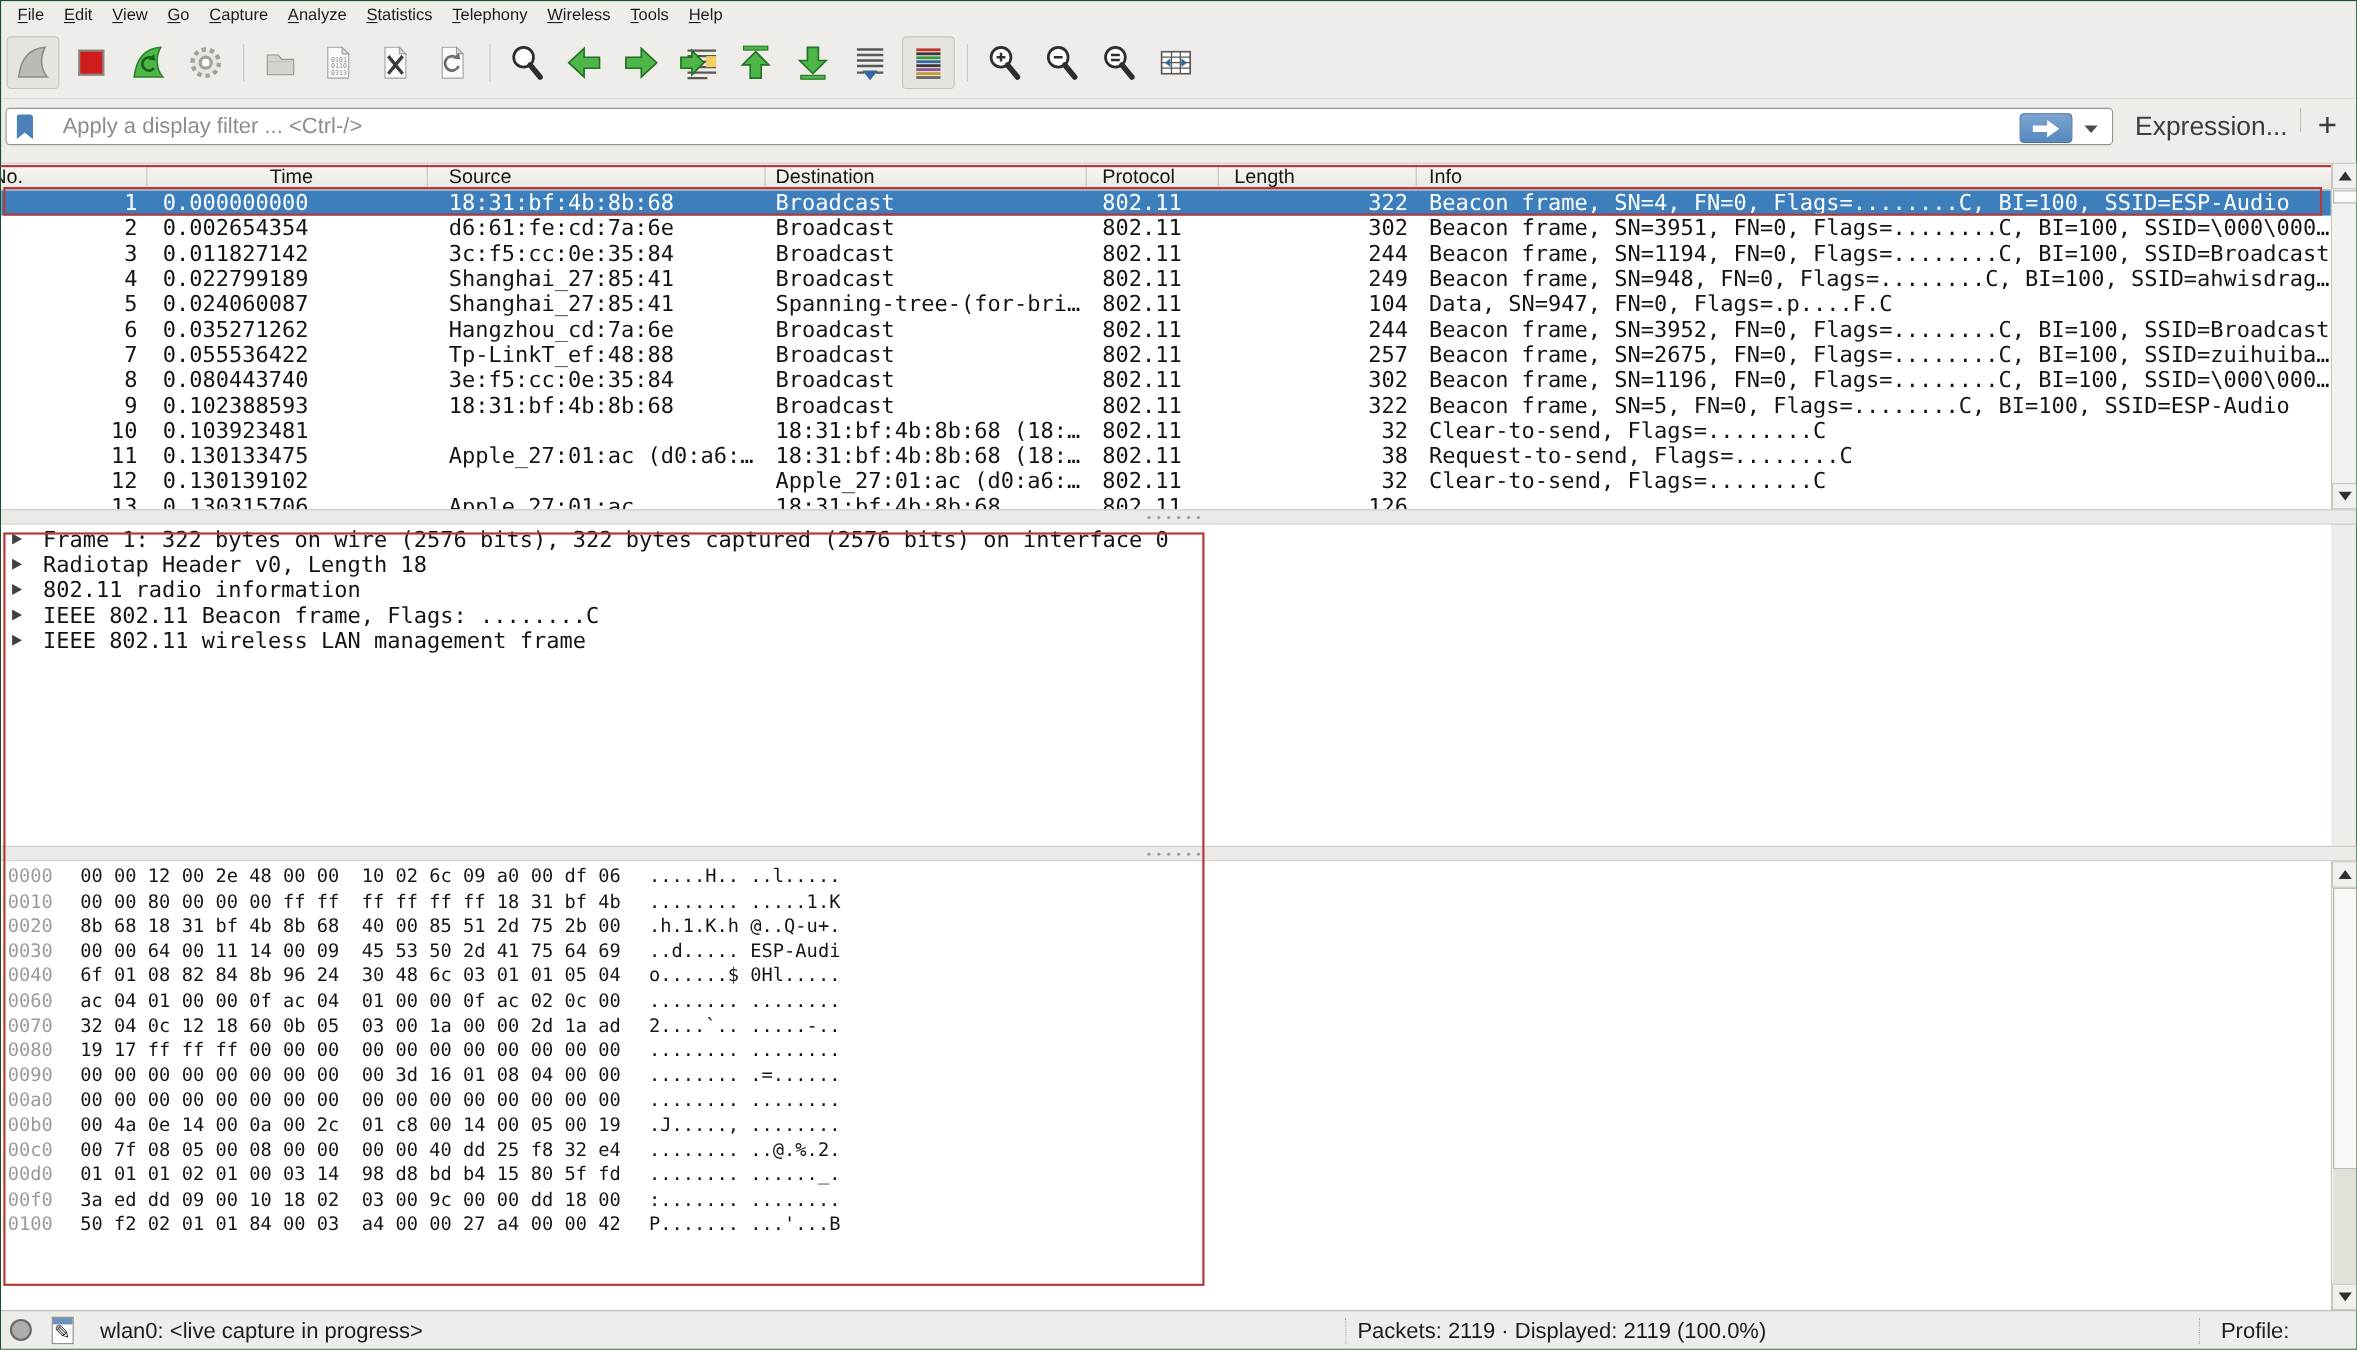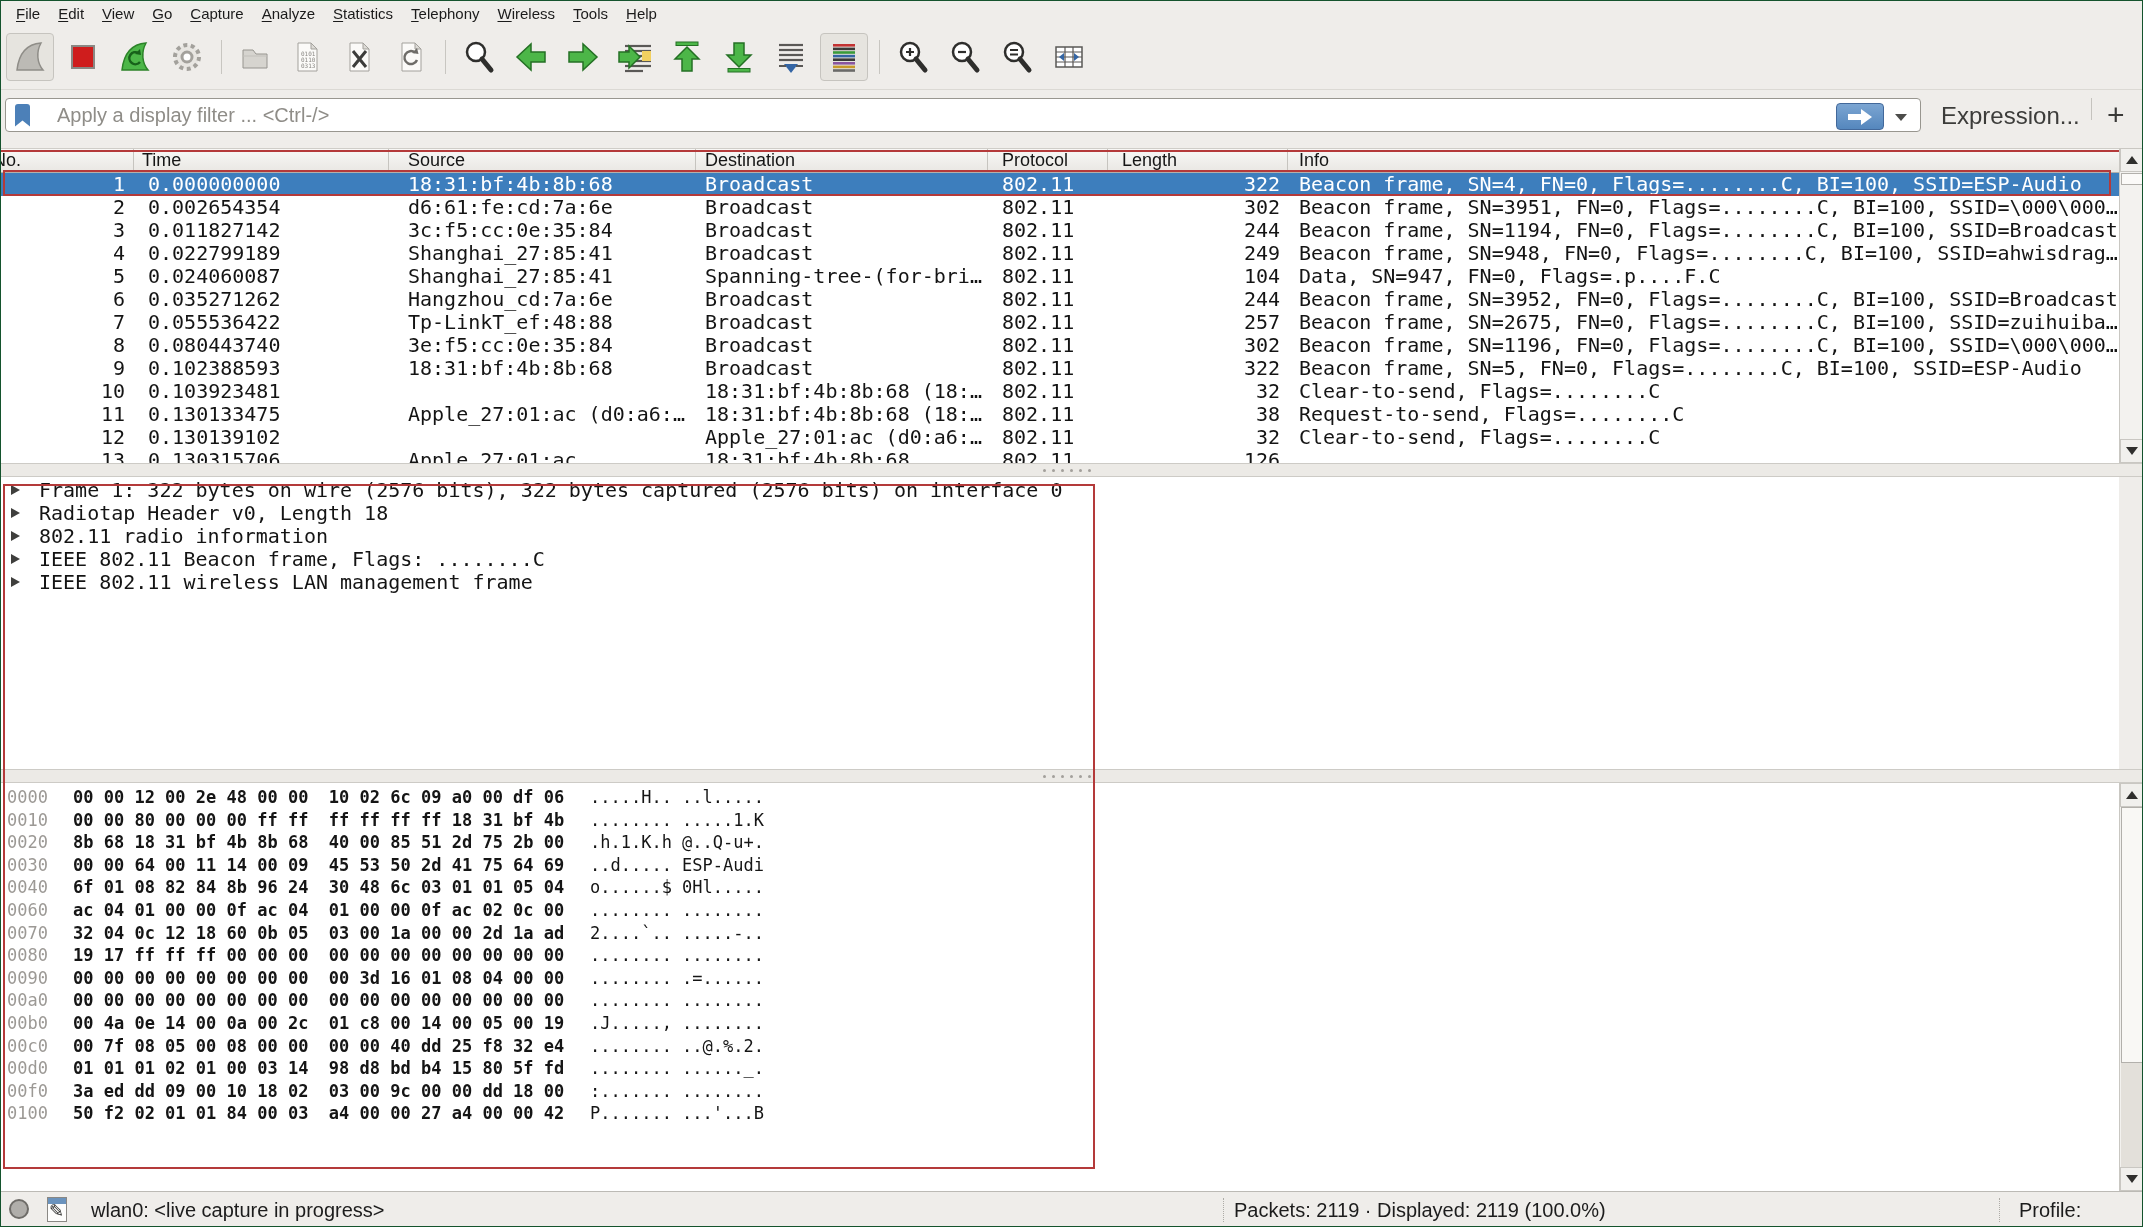--- a/index.html
+++ b/index.html
@@ -33,21 +33,21 @@
   .expression-label{position:absolute;left:1940px;top:13px;font-size:24px;color:#3c3c3a;}
   .filter-sep{position:absolute;left:2090px;top:9px;width:1px;height:22px;background:#c5c3be;}
   .add-filter-btn{position:absolute;left:2106px;top:0px;font-size:30px;color:#3a3a38;line-height:52px;}
   
   .plist-header{position:absolute;left:0;top:147px;width:2118px;height:25px;
     background:linear-gradient(#f8f8f6,#e9e7e3);border-top:1px solid #cfcdc8;
     border-bottom:1px solid #b3b1ac;display:flex;font-size:18px;color:#161616;box-sizing:border-box;}
   .hcell{border-right:1px solid #c6c4bf;display:flex;align-items:center;box-sizing:border-box;
     overflow:hidden;flex-shrink:0;white-space:pre;}
   .h-no{width:133px;} .h-no span{margin-left:-8px;}
-  .h-time{width:255px;padding-left:8px;} .h-src{width:307px;padding-left:19px;}
+  .h-time{width:255px;padding-left:8px;justify-content:center;} .h-src{width:307px;padding-left:19px;}
   .h-dst{width:292px;padding-left:9px;} .h-proto{width:120px;padding-left:14px;}
   .h-len{width:180px;padding-left:14px;} .h-info{flex:1;padding-left:11px;border-right:none;}
   .plist-body{position:absolute;left:0;top:172px;width:2118px;height:290px;overflow:hidden;
     background:#fff;font-family:"DejaVu Sans Mono",monospace;font-size:20px;color:#141414;}
   .prow{display:flex;height:23px;line-height:23px;white-space:pre;}
   .prow.selected{background:#3d7ebd;color:#fff;}
   .pcell{overflow:hidden;box-sizing:border-box;flex-shrink:0;}
   .c-no{width:133px;text-align:right;padding-right:9px;}
   .c-time{width:255px;padding-left:14px;}
   .c-src{width:307px;padding-left:19px;}
@@ -80,21 +80,21 @@
   .details{position:absolute;left:0;top:476px;width:2118px;height:292px;background:#fff;
     font-family:"DejaVu Sans Mono",monospace;font-size:20px;color:#141414;padding-top:2px;box-sizing:border-box;}
   .dline{position:relative;height:23px;line-height:23px;padding-left:38px;white-space:pre;}
   .dline .tri{position:absolute;left:10px;top:6px;width:0;height:0;
     border-left:9px solid #3f3f3d;border-top:5px solid transparent;border-bottom:5px solid transparent;}
   
   .hexpane{position:absolute;left:0;top:782px;width:2118px;height:408px;background:#fff;
     font-family:"DejaVu Sans Mono",monospace;font-size:17px;color:#151515;padding-top:3px;box-sizing:border-box;}
   .hrow{height:22.6px;line-height:22.6px;white-space:pre;padding-left:6px;}
   .hoff{color:#9c9995;display:inline-block;width:66px;}
-  .hbytes{display:inline-block;width:517px;font-weight:bold;}
+  .hbytes{display:inline-block;width:517px;}
   
   .statusbar{position:absolute;left:0;top:1190px;width:2143px;height:37px;background:#efedea;
     border-top:1px solid #bcbab5;box-sizing:border-box;font-size:20px;color:#1c1c1c;}
   .expert-circle{position:absolute;left:8px;top:7px;width:20px;height:20px;border-radius:50%;
     background:#b0aeaa;border:2px solid #6e6c68;box-sizing:border-box;}
   .note-icon{position:absolute;left:46px;top:5px;width:20px;height:25px;background:#fdfdfc;
     border:1px solid #8a8884;box-sizing:border-box;}
   .note-icon::before{content:"";position:absolute;left:0;top:0;width:100%;height:6px;background:#6b93bd;}
   .note-icon::after{content:"✎";position:absolute;left:1px;top:2px;font-size:18px;color:#2a2a28;}
   .iface-label{position:absolute;left:90px;top:0;line-height:36px;}

